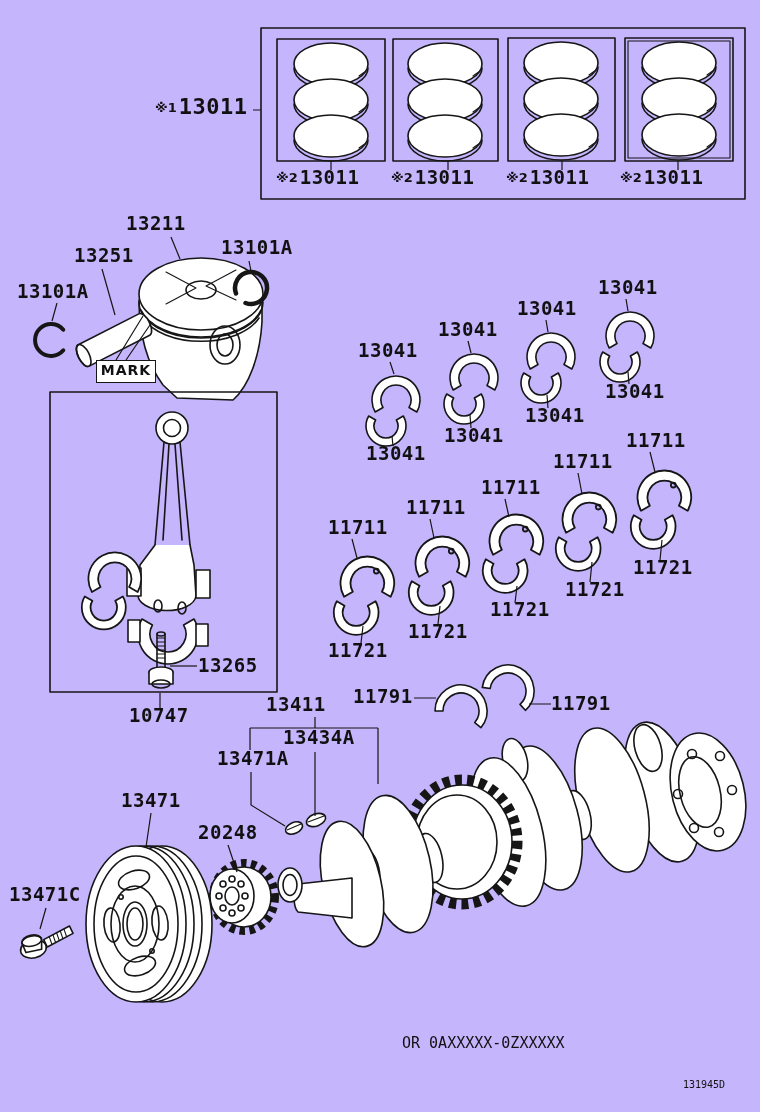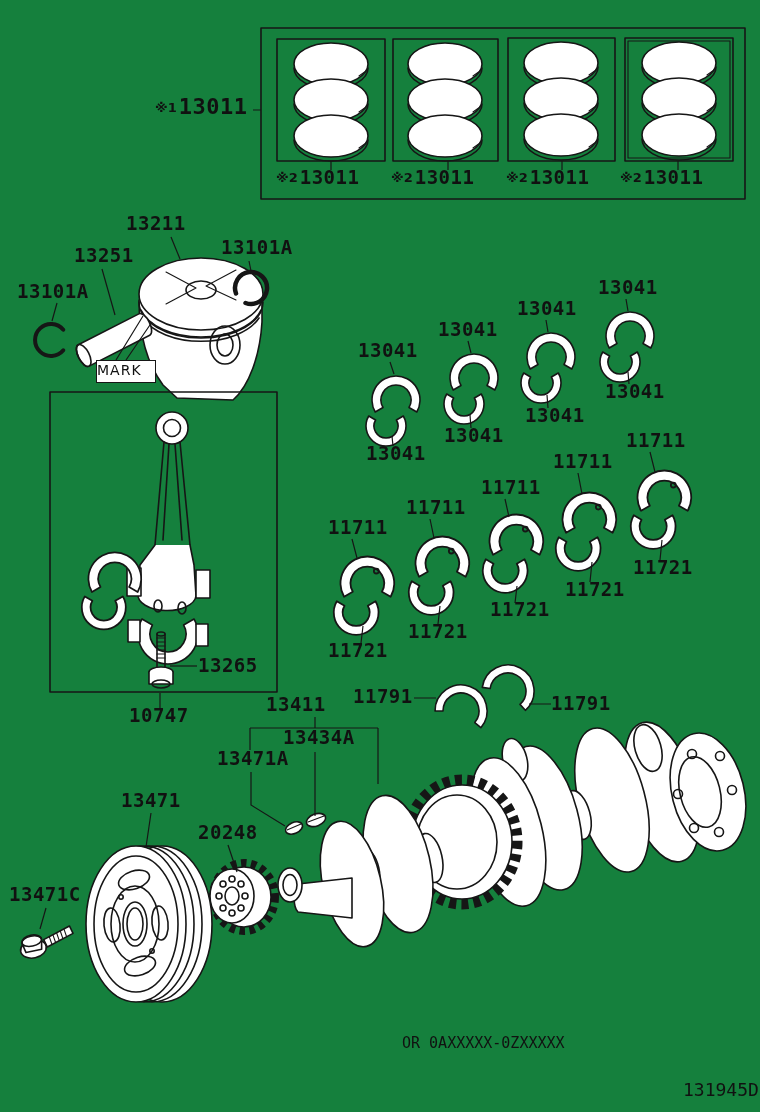--- a/index.html
+++ b/index.html
@@ -1,35 +1,35 @@
 <!DOCTYPE html>
 <html><head>
 <meta charset="utf-8">
 <style>
   html,body{margin:0;padding:0;background:#fff;}
-  #stage{position:relative;width:760px;height:1112px;background:#15803d;overflow:hidden;
+  #stage{position:relative;width:760px;height:1112px;background:#c4b5fd;overflow:hidden;
          font-family:"DejaVu Sans Mono","DejaVu Sans",monospace;color:#111;}
   #art{position:absolute;left:0;top:0;z-index:1;}
   svg .ln{stroke:#161616;stroke-width:1.6;fill:none;stroke-linecap:round;stroke-linejoin:round;}
   svg .w{fill:#ffffff;}
   svg .ld{stroke:#161616;stroke-width:1.2;fill:none;}
   svg .thin{stroke-width:1.1;}
   svg .teeth{stroke:#161616;stroke-width:11;fill:none;stroke-dasharray:7 5.2;}
   svg .teeth2{stroke:#161616;stroke-width:8;fill:none;stroke-dasharray:5.5 4.5;}
   .co{position:absolute;z-index:2;font-weight:bold;font-size:19px;letter-spacing:.5px;
       white-space:nowrap;color:#111;line-height:1;}
   .co .ref{font-family:"DejaVu Sans",sans-serif;font-size:13px;letter-spacing:0;
            margin-right:2px;vertical-align:2px;}
   .co.big{font-size:22px;}
   .markbox{position:absolute;z-index:2;border:1.6px solid #161616;background:#fff;
-           font-size:14px;font-weight:normal;letter-spacing:1px;
+           font-size:14px;font-weight:bold;letter-spacing:1px;text-align:center;
            font-family:"DejaVu Sans","Liberation Sans",sans-serif;line-height:19px;}
   .note{position:absolute;z-index:2;font-size:15px;letter-spacing:0;white-space:nowrap;color:#111;line-height:1;}
   .note .ref{font-family:"DejaVu Sans",sans-serif;font-size:13px;margin-right:8px;}
-  .code{position:absolute;z-index:2;font-size:18px;color:#111;}
+  .code{position:absolute;z-index:2;font-size:10px;color:#111;}
 </style>
 </head>
 <body>
 
 <div id="stage">
 
 <svg id="art" width="760" height="1112" viewBox="0 0 760 1112">
   <defs>
     <g id="ringset">
       <ellipse class="ln w" cx="45" cy="26" rx="37" ry="21"></ellipse>

